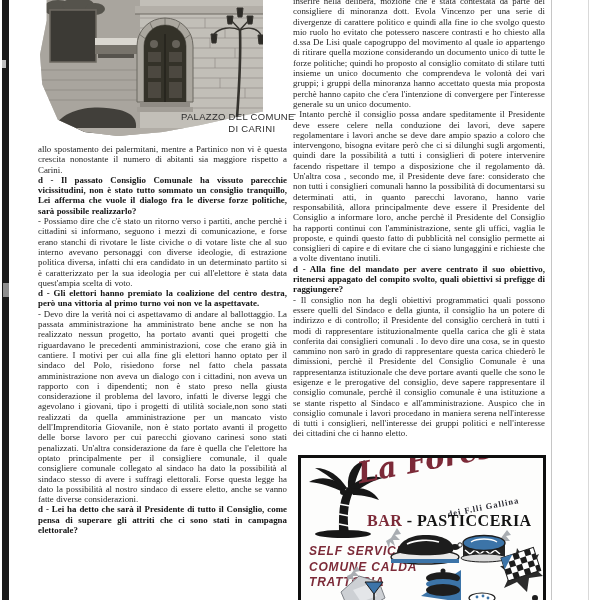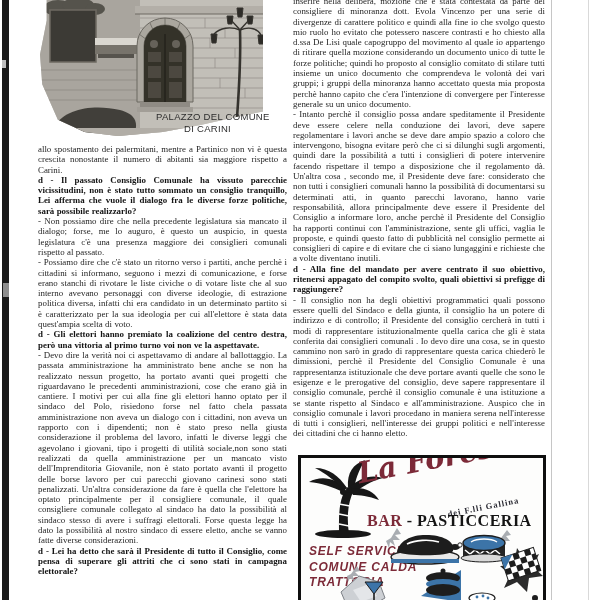--- a/index.html
+++ b/index.html
@@ -15,25 +15,25 @@
   .page-edge{position:absolute;top:0;height:600px;width:1px;background:#c6c6c6;left:551px;}
   .page-edge2{position:absolute;top:0;height:600px;width:1px;background:#d9d9d9;left:588px;}
 
   
   .photo{
     position:absolute;left:40px;top:0;width:223px;height:136px;
     clip-path:polygon(3% 0,100% 0,100% 82%,88% 86%,72% 92%,55% 97%,35% 100%,20% 97%,8% 88%,1% 62%,0 40%,3% 15%);
   }
   .photo svg{display:block;}
   .caption{
-    position:absolute;left:156px;top:111px;
+    position:absolute;left:181px;top:111px;
     font-family:"Liberation Sans",sans-serif;font-size:9.5px;line-height:11.5px;
     color:#2d2d2d;letter-spacing:.3px;
   }
-  .caption .l2{margin-left:28px;}
+  .caption .l2{margin-left:28px;text-align:center;}
 
   
   .col{position:absolute;text-align:justify;font-size:8.9px;line-height:10.3px;color:#262626;overflow:hidden;word-spacing:.2px;}
   .col-left{left:38px;top:144px;width:249px;height:456px;}
   .col-right{left:293px;top:-4px;width:252px;height:452px;}
   .col p{margin:0;}
   .col p.q{font-weight:bold;color:#141414;}
 
   
   .ad{
@@ -172,21 +172,20 @@
 </div>
 
 <div class="caption">
   <div>PALAZZO DEL COMUNE</div>
   <div class="l2">DI CARINI</div>
 </div>
 
 <div class="col col-left">
   <p>allo spostamento dei  palermitani, mentre a Partinico non  vi è questa crescita nonostante il numero di abitanti sia maggiore rispetto a Carini.</p>
   <p class="q">d - Il passato Consiglio Comunale ha vissuto parecchie vicissitudini, non è stato tutto sommato un consiglio tranquillo, Lei afferma che vuole il dialogo fra le diverse forze politiche, sarà possibile realizzarlo?</p>
-  <p>- Non possiamo dire che nella precedente legislatura sia mancato il dialogo;  forse, me lo auguro, è questo un auspicio, in questa legislatura c'è una presenza maggiore dei consiglieri comunali rispetto al passato.</p>
   <p>- Possiamo dire che c'è stato un ritorno verso i partiti, anche perchè i cittadini si informano, seguono i mezzi di comunicazione, e forse erano stanchi di rivotare le liste civiche o di votare liste che al suo interno avevano personaggi con diverse ideologie, di estrazione politica diversa, infatti chi era candidato in un determinato partito si è caratterizzato per la sua ideologia per cui all'elettore è stata data quest'ampia scelta di  voto.</p>
   <p class="q">d - Gli elettori hanno premiato la coalizione del centro destra, però una vittoria al primo turno voi non ve la aspettavate.</p>
   <p>- Devo dire la verità noi ci aspettavamo di andare al ballottaggio. La passata amministrazione ha amministrato bene anche se non ha realizzato nessun progetto, ha portato avanti quei progetti che riguardavano le precedenti amministrazioni, cose che erano già in cantiere. I motivi per cui alla fine gli elettori hanno optato per il sindaco del Polo, risiedono forse nel fatto chela passata amministrazione non aveva un dialogo con i cittadini, non aveva un rapporto con i dipendenti;  non è stato preso nella giusta considerazione  il problema del lavoro, infatti  le diverse leggi  che agevolano i  giovani,  tipo i progetti di utilità sociale,non sono stati realizzati da quella amministrazione per un mancato visto dell'Imprenditoria Giovanile, non è stato portato avanti il progetto delle borse lavoro per cui parecchi giovano carinesi sono stati penalizzati. Un'altra considerazione da fare è quella che l'elettore ha optato principalmente per il consigliere comunale, il quale consigliere comunale collegato al sindaco ha dato la possibilità al sindaco stesso di avere i  suffragi elettorali. Forse questa legge ha dato la possibilità al nostro sindaco di essere eletto, anche se vanno fatte diverse considerazioni.</p>
   <p class="q">d - Lei ha detto che sarà il Presidente di tutto il Consiglio, come pensa di  superare gli attriti che ci sono stati in campagna elettorale?</p>
 
 </div>
 
 <div class="col col-right">
   <p>inserire nella delibera, mozione che è stata contestata da parte del consigliere di minoranza dott. Evola Vincenzo per una serie di divergenze di carattere politico e quindi alla fine io che svolgo questo mio ruolo ho evitato che potessero nascere contrasti e ho chiesto alla d.ssa De Lisi quale capogruppo del movimento al quale io appartengo di ritirare quella mozione considerando un documento unico di tutte le forze politiche; quindi ho proposto al consiglio  comitato di stilare tutti insieme un unico documento che comprendeva le volontà dei vari gruppi; i gruppi della minoranza hanno accettato questa mia proposta perchè hanno capito che c'era l'intenzione di convergere per l'interesse generale su un unico documento.</p>
   <p>- Intanto perchè il consiglio possa andare speditamente il  Presidente deve essere celere nella conduzione dei lavori, deve sapere regolamentare i lavori  anche se deve dare ampio spazio a coloro che intervengono, bisogna evitare però che ci si dilunghi sugli argomenti, quindi dare la possibilità a tutti i consiglieri di potere intervenire facendo rispettare il tempo a disposizione che il regolamento dà. Un'altra cosa , secondo me, il Presidente deve fare:  considerato che non tutti i consiglieri comunali hanno la possibilità di documentarsi su determinati atti, in quanto parecchi lavorano, hanno varie responsabilità, allora principalmente deve essere il Presidente del Consiglio a informare loro, anche perchè il Presidente del  Consiglio ha rapporti continui con l'amministrazione, sente gli uffici, vaglia le proposte, e quindi questo fatto di pubblicità nel consiglio permette ai consiglieri di capire e di evitare che ci siano lungaggini e richieste che a volte diventano inutili.</p>

